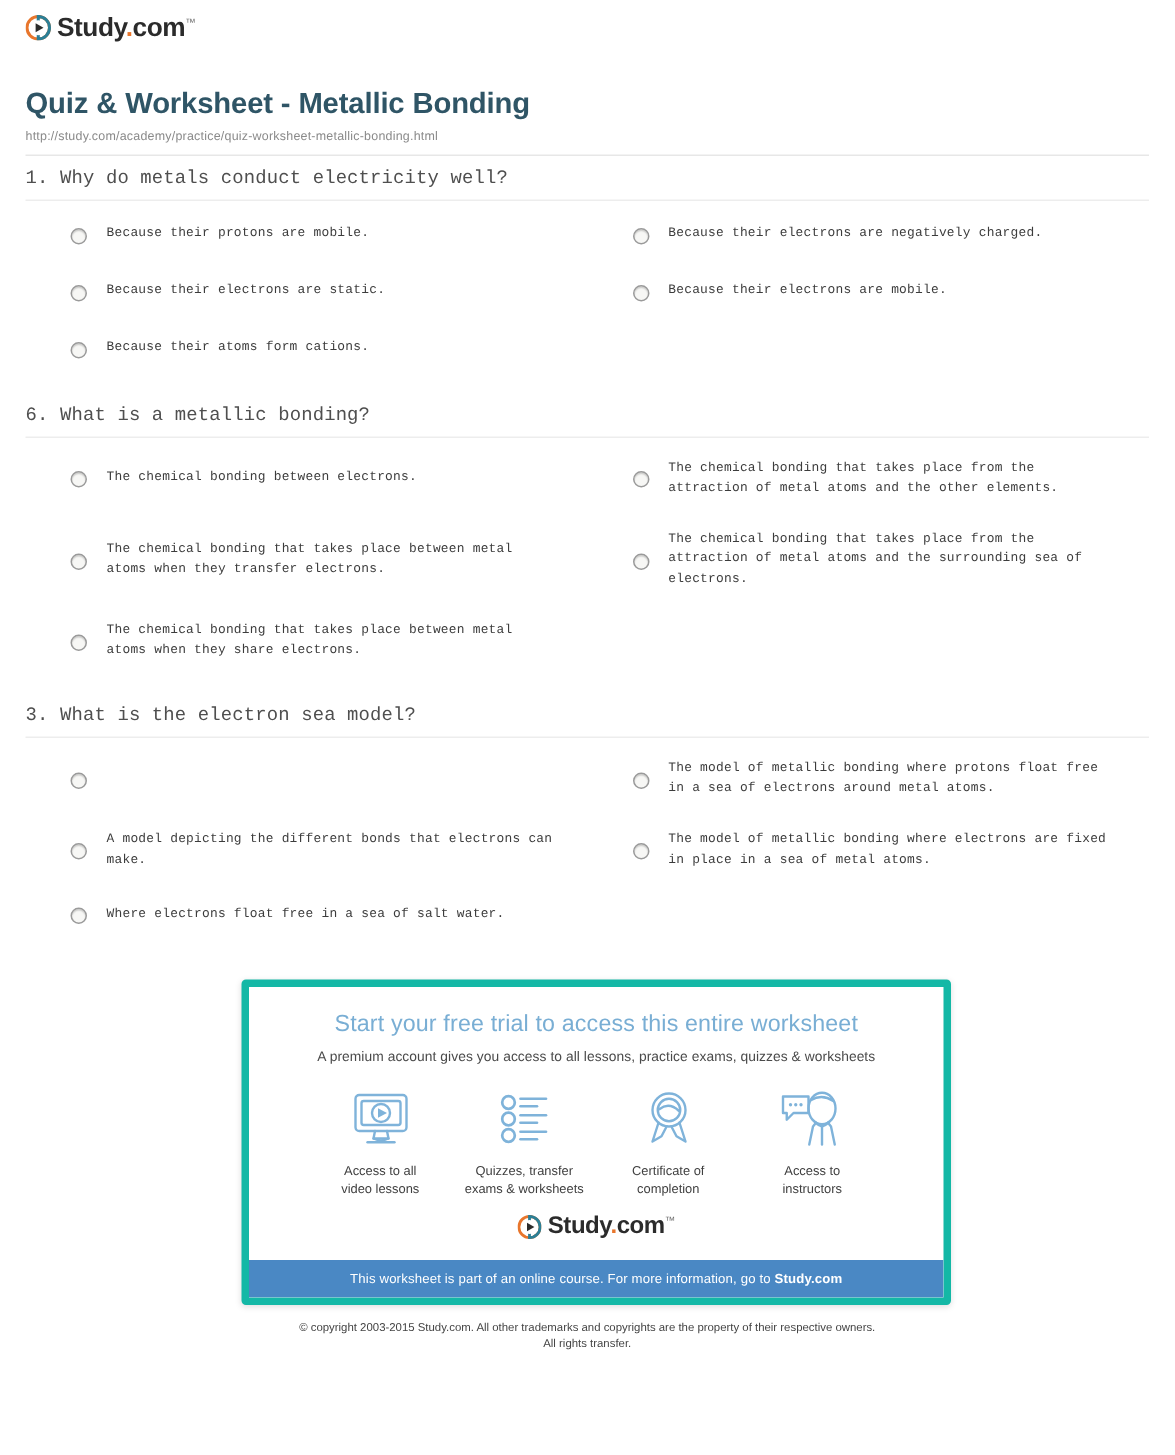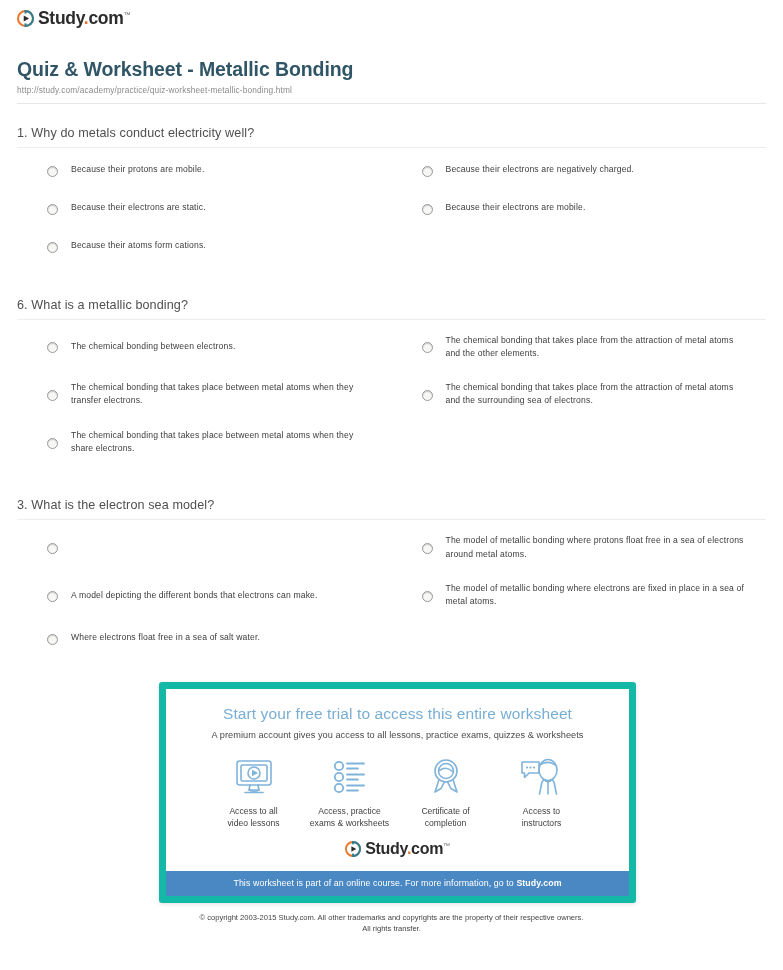--- a/index.html
+++ b/index.html
@@ -75,21 +75,22 @@
     border: 0;
     border-top: 1px solid #e7e7e7;
     margin: 8px 5px 0 5px;
   }
 
   
   .questions {
     padding: 0 5px;
   }
   .question {
-    margin-top: 22px;
+    margin-top: 8px;
+    font-family: Liberation Mono, monospace;
   }
   .q-text {
     font-size: 12.6px;
     color: #4f4f4f;
     margin: 0 0 7px 0;
     font-weight: normal;
     letter-spacing: 0.1px;
   }
   .q-rule {
     border: 0;
@@ -129,21 +130,21 @@
 
   
   .promo-wrap {
     margin-top: 14px;
     display: flex;
     justify-content: center;
   }
   .promo-card {
     width: 463px;
     background: #ffffff;
-    border: 7px solid #14b8a6;
+    border: 5px solid #14b8a6;
     border-radius: 3px;
     box-shadow: 0 1px 4px rgba(0,0,0,0.13);
     overflow: hidden;
     margin-left: 12px;
   }
   .promo-head {
     text-align: center;
     padding: 16px 18px 0 18px;
   }
   .promo-title {
@@ -366,21 +367,21 @@
                 <path d="M17 5.5 H34"></path>
                 <path d="M17 10.5 H28"></path>
                 <path d="M17 16.5 H34"></path>
                 <path d="M17 21.5 H28"></path>
                 <path d="M17 27.5 H34"></path>
                 <path d="M17 32.5 H28"></path>
               </g>
             </svg>
           </div>
           <div class="feature-label">
-            <span>Access, practice</span><br>
+            <span>Quizzes, transfer</span><br>
             <span>exams &amp; worksheets</span>
           </div>
         </div>
 
         <div class="feature">
           <div class="feature-icon">
             <svg width="40" height="38" viewBox="0 0 40 38">
               <g fill="none" stroke="#7fb3da" stroke-width="1.6" stroke-linecap="round" stroke-linejoin="round">
                 <circle cx="20" cy="13" r="11"></circle>
                 <circle cx="20" cy="13" r="7.5"></circle>

